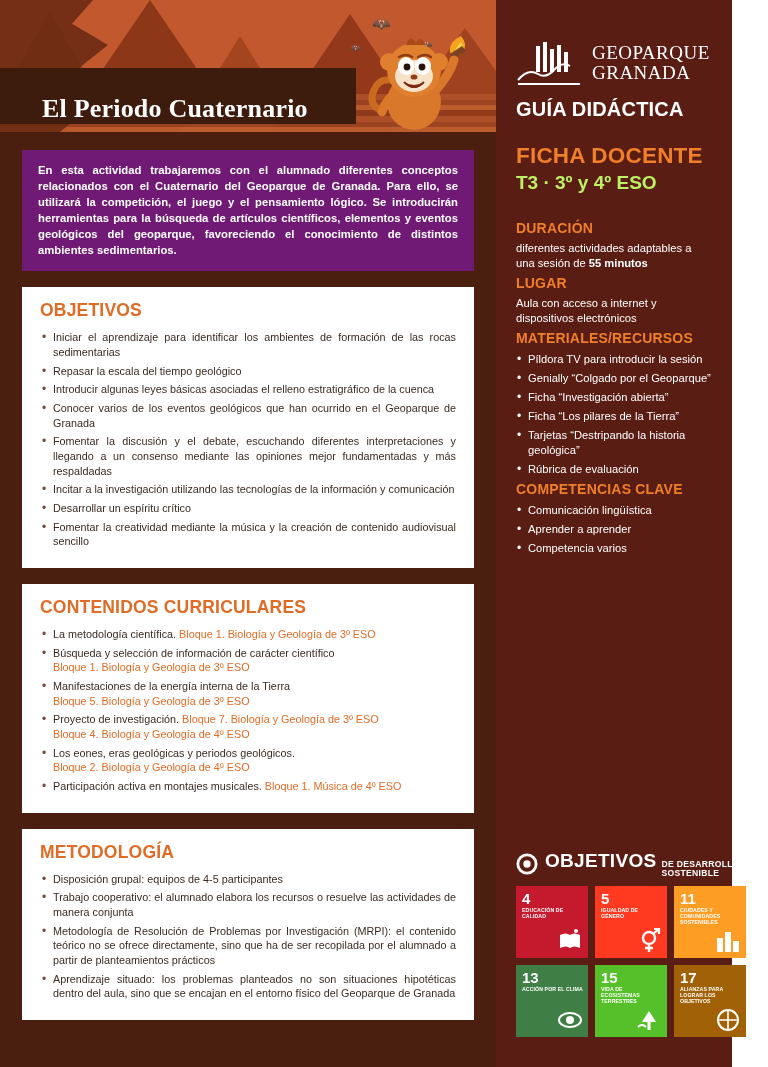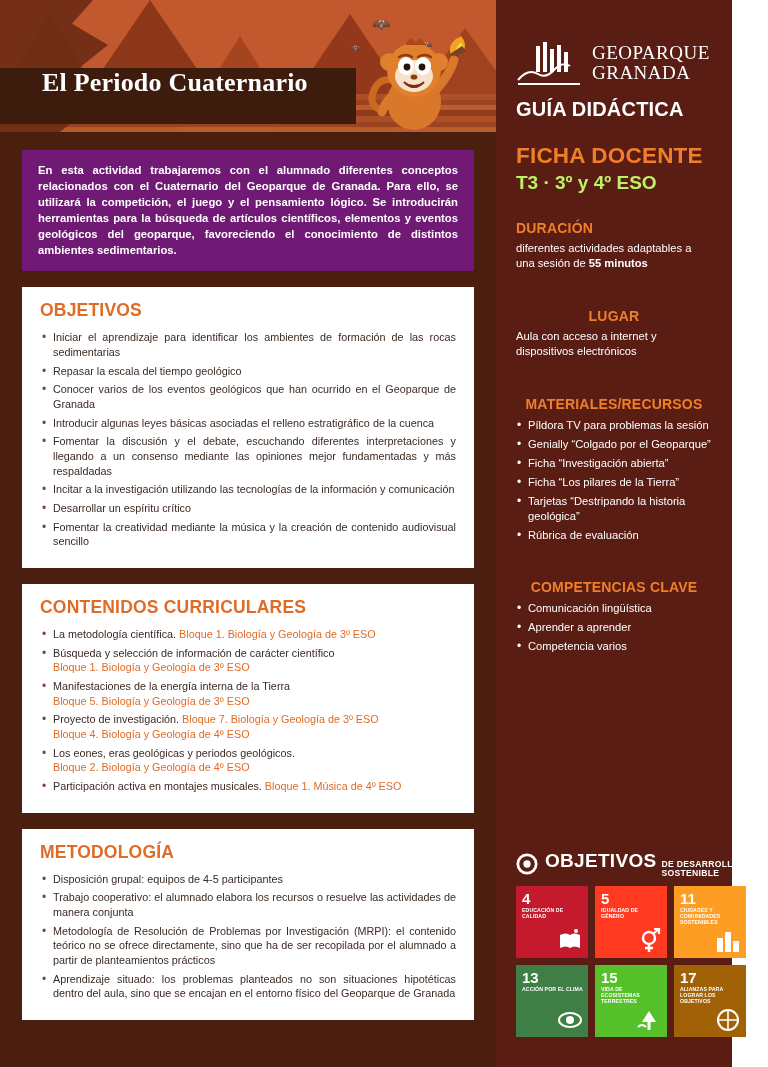--- a/index.html
+++ b/index.html
@@ -96,21 +96,21 @@
 
   
   .title-bar {
     position: absolute;
     left: 0;
     top: 68px;
     width: 356px;
     height: 56px;
     background: #3d1b0d;
     display: flex;
-    align-items: flex-start;
+    align-items: flex-end;
   }
   .title-bar h1 {
     margin: 0;
     padding-left: 42px;
     color: #ffffff;
     font-family: "Liberation Serif", serif;
     font-size: 26px;
     font-weight: bold;
     letter-spacing: .2px;
   }
@@ -218,21 +218,21 @@
     font-weight: bold;
   }
 
   .sec-h {
     margin-top: 26px;
     color: #f07f2a;
     font-size: 14px;
     font-weight: bold;
     letter-spacing: .2px;
   }
-  .sec-h.tight { margin-top: 36px; text-align: center; }
+  .sec-h.tight { margin-top: 3px; }
   .sec-p {
     margin-top: 5px;
     font-size: 11.2px;
     line-height: 1.38;
     color: #ffffff;
   }
   .sec-p b { font-weight: bold; }
   .sec-list {
     margin: 6px 0 0 0;
     padding: 0;
@@ -379,22 +379,22 @@
       </div>
     </div>
 
     <div class="intro">En esta actividad trabajaremos con el alumnado diferentes conceptos relacionados con el Cuaternario del Geoparque de Granada. Para ello, se utilizará la competición, el juego y el pensamiento lógico. Se introducirán herramientas para la búsqueda de artículos científicos, elementos y eventos geológicos del geoparque, favoreciendo el conocimiento de distintos ambientes sedimentarios.</div>
 
     <div class="card">
       <h2>OBJETIVOS</h2>
       <ul>
         <li><span>Iniciar el aprendizaje para identificar los ambientes de formación de las rocas sedimentarias</span></li>
         <li><span>Repasar la escala del tiempo geológico</span></li>
+        <li><span>Introducir algunas leyes básicas asociadas el relleno estratigráfico de la cuenca</span></li>
         <li><span>Conocer varios de los eventos geológicos que han ocurrido en el Geoparque de Granada</span></li>
-        <li><span>Introducir algunas leyes básicas asociadas el relleno estratigráfico de la cuenca</span></li>
         <li><span>Fomentar la discusión y el debate, escuchando diferentes interpretaciones y llegando a un consenso mediante las opiniones mejor fundamentadas y más respaldadas</span></li>
         <li><span>Incitar a la investigación utilizando las tecnologías de la información y comunicación</span></li>
         <li><span>Desarrollar un espíritu crítico</span></li>
         <li><span>Fomentar la creatividad mediante la música y la creación de contenido audiovisual sencillo</span></li>
       </ul>
     </div>
 
     <div class="card">
       <h2>CONTENIDOS CURRICULARES</h2>
       <ul>
@@ -453,21 +453,21 @@
     <div class="ficha-sub">T3 · 3º y 4º ESO</div>
 
     <div class="sec-h">DURACIÓN</div>
     <div class="sec-p"><span>diferentes actividades adaptables a una sesión de </span><b>55 minutos</b></div>
 
     <div class="sec-h tight">LUGAR</div>
     <div class="sec-p">Aula con acceso a internet y dispositivos electrónicos</div>
 
     <div class="sec-h tight">MATERIALES/RECURSOS</div>
     <ul class="sec-list">
-      <li>Píldora TV para problemas la sesión</li>
+      <li>Píldora TV para introducir la sesión</li>
       <li>Genially “Colgado por el Geoparque”</li>
       <li>Ficha “Investigación abierta”</li>
       <li>Ficha “Los pilares de la Tierra”</li>
       <li>Tarjetas “Destripando la historia geológica”</li>
       <li>Rúbrica de evaluación</li>
     </ul>
 
     <div class="sec-h tight">COMPETENCIAS CLAVE</div>
     <ul class="sec-list">
       <li>Comunicación lingüística</li>

